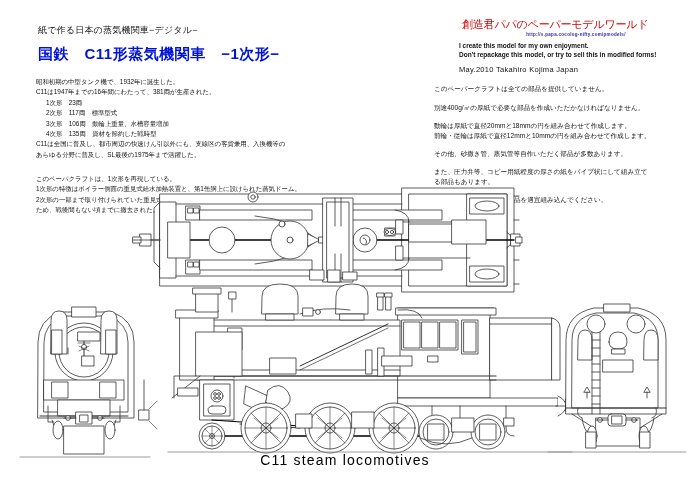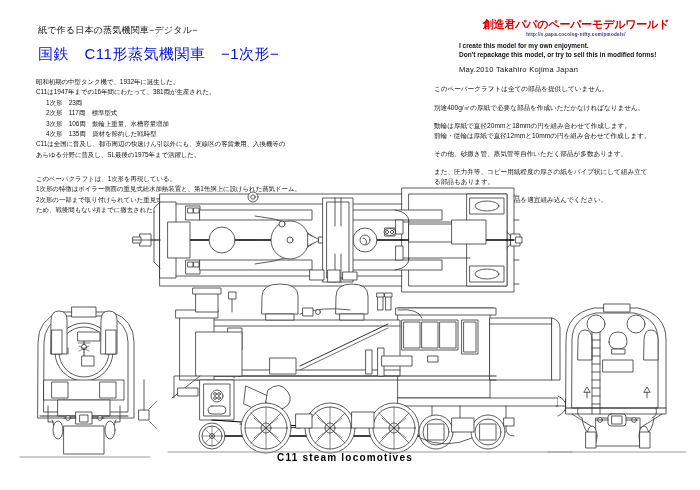--- a/index.html
+++ b/index.html
@@ -9,28 +9,28 @@
     color:#000;overflow:hidden;position:relative;
   }
   .page{position:absolute;inset:0;}
 
   
   .hdr-sub{
     position:absolute;left:38px;top:24px;font-size:9px;letter-spacing:.2px;
     color:#111;white-space:nowrap;
   }
   .hdr-title{
-    position:absolute;left:38px;top:45px;font-size:15px;font-weight:normal;
+    position:absolute;left:38px;top:45px;font-size:15px;font-weight:bold;
     color:#0013d8;letter-spacing:.5px;white-space:nowrap;
   }
 
   
   .brand{
-    position:absolute;left:462px;top:17px;width:228px;text-align:center;
-    font-size:11px;font-weight:bold;color:#d40000;white-space:nowrap;
+    position:absolute;left:462px;top:17px;width:228px;text-align:left;
+    font-size:11px;font-weight:normal;color:#d40000;white-space:nowrap;
     letter-spacing:-.2px;
   }
   .brand-url{
     position:absolute;left:462px;top:32px;width:228px;text-align:center;
     font-size:4.5px;font-weight:bold;color:#2b2ba8;letter-spacing:.3px;
     white-space:nowrap;
   }
   .brand-note{
     position:absolute;left:459px;top:41px;font-size:6.5px;font-weight:bold;
     line-height:1.45;color:#111;white-space:nowrap;
@@ -54,21 +54,21 @@
   }
   .jp-right p{margin:0 0 8px 0;}
   .jp-right p.tight{margin-bottom:8px;line-height:1.5;}
 
   
   .dwg{position:absolute;left:0;top:180px;width:700px;height:290px;}
   .dwg svg{display:block;}
 
   .caption{
     position:absolute;left:0;top:452px;width:700px;text-align:center;
-    font-size:10px;font-weight:bold;letter-spacing:1.2px;color:#000;
+    font-size:14px;font-weight:normal;letter-spacing:1.2px;color:#000;
   }
   .capshift{display:inline-block;transform:translateX(-5px);}
 </style>
 </head>
 <body>
 
 <div class="page">
 
   <div class="hdr-sub">紙で作る日本の蒸気機関車−デジタル−</div>
   <div class="hdr-title">国鉄　C11形蒸気機関車　−1次形−</div>

